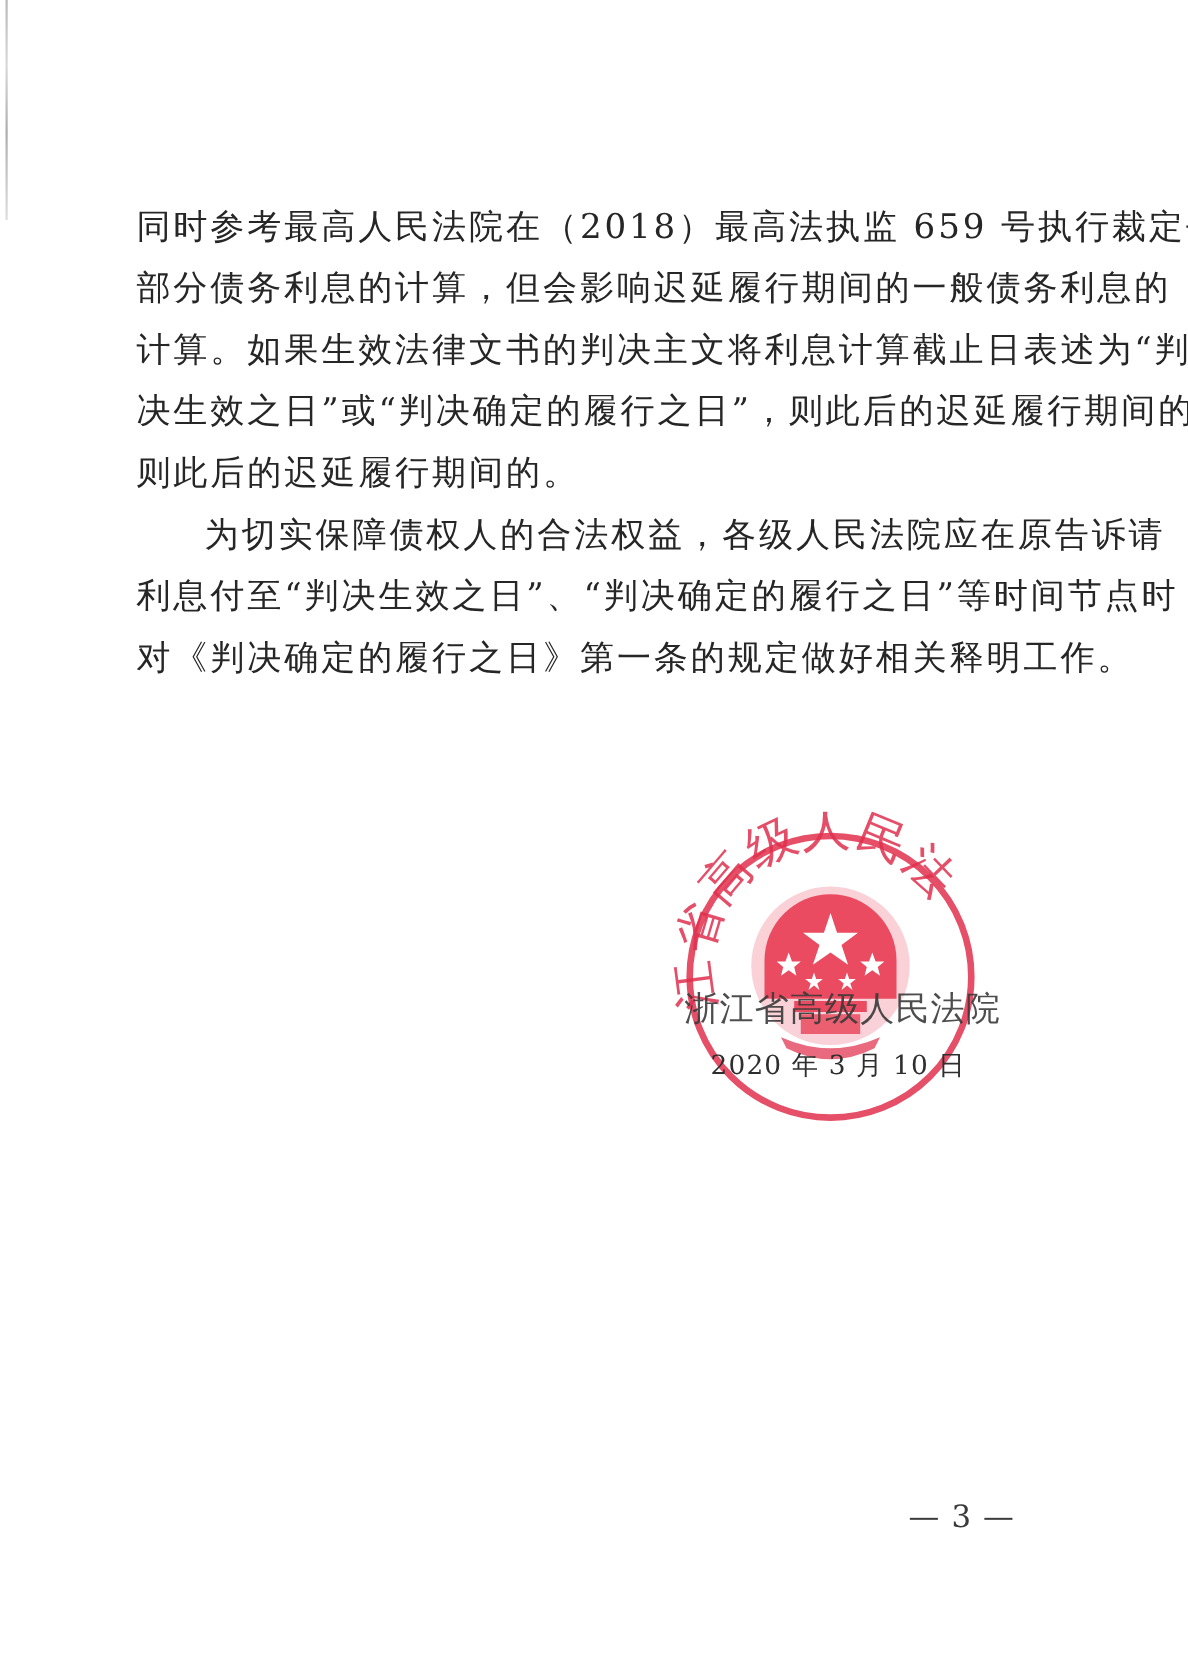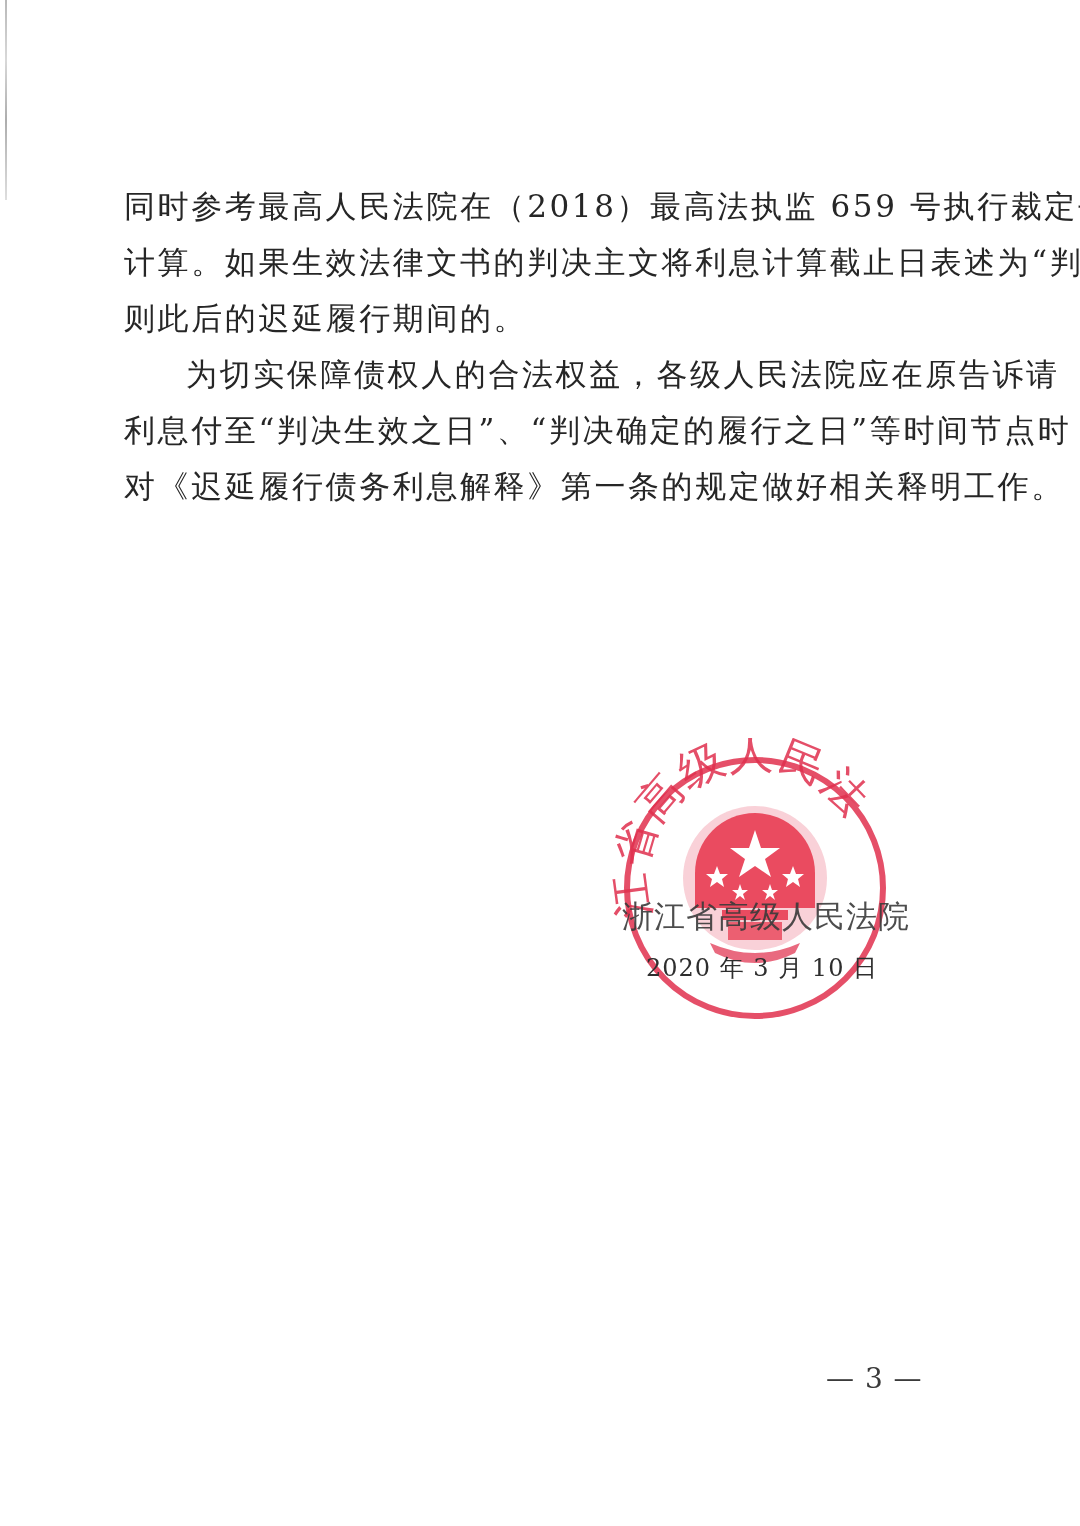--- a/index.html
+++ b/index.html
@@ -85,27 +85,29 @@
     }
   </style>
 </head>
 <body>
 
 <div class="edge-line"></div>
 
 <div class="body-text">
   <div>
     <div class="line">同时参考最高人民法院在（2018）最高法执监 659 号执行裁定书</div>
+    <div class="line">部分债务利息的计算，但会影响迟延履行期间的一般债务利息的</div>
     <div class="line">计算。如果生效法律文书的判决主文将利息计算截止日表述为“判</div>
+    <div class="line">决生效之日”或“判决确定的履行之日”，则此后的迟延履行期间的</div>
     <div class="line">则此后的迟延履行期间的。</div>
   </div>
   <div>
     <div class="line indent">为切实保障债权人的合法权益，各级人民法院应在原告诉请</div>
     <div class="line">利息付至“判决生效之日”、“判决确定的履行之日”等时间节点时，</div>
-    <div class="line">对《迟延履行债务利息解释》第一条的规定做好相关释明工作。</div>
+    <div class="line">对《判决确定的履行之日》第一条的规定做好相关释明工作。</div>
   </div>
 </div>
 
 <div class="signature">
   <svg class="seal" viewBox="0 0 290 290" xmlns="http://www.w3.org/2000/svg">
     <defs>
       <path id="sealArc" d="M 45 185 A 110 110 0 1 1 250 175"></path>
     </defs>
     <circle cx="145" cy="150" r="128" fill="none" stroke="#e0304e" stroke-width="6" opacity="0.85"></circle>
     <text font-size="44" fill="#e0304e" opacity="0.85" font-family="DejaVu Serif, serif" letter-spacing="2">

